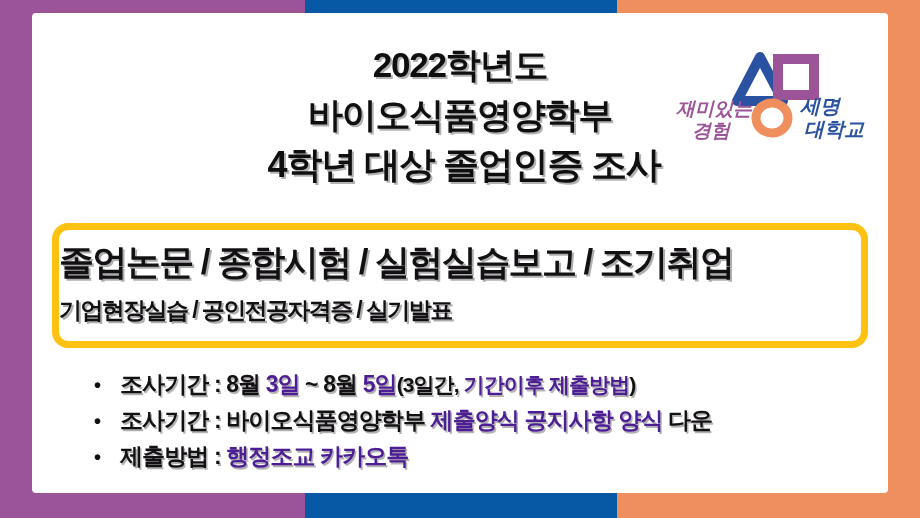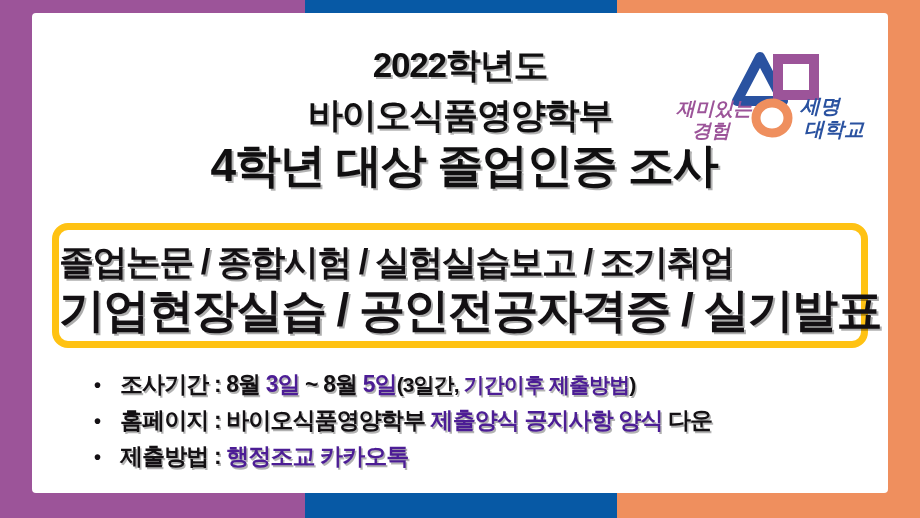--- a/index.html
+++ b/index.html
@@ -46,21 +46,21 @@
   }
   .title-line {
     color: #100f10;
     font-weight: bold;
     font-size: 35px;
     line-height: 50px;
     letter-spacing: -1.2px;
     white-space: nowrap;
     text-shadow: 2px 2px 0 rgba(0,0,0,0.30);
   }
-  .title-line.l3 { font-size: 46px; padding-left: 8px; }
+  .title-line.l3 { font-size: 36px; padding-left: 8px; }
 
   
   .logo {
     position: absolute;
     right: 18px;
     top: 22px;
     width: 196px;
     height: 112px;
   }
   .logo svg { display:block; width: 100%; height: 100%; }
@@ -82,21 +82,21 @@
   }
   .yb-line {
     color: #131013;
     font-weight: bold;
     font-size: 35px;
     line-height: 48px;
     letter-spacing: -1.6px;
     white-space: nowrap;
     text-shadow: 2px 2px 0 rgba(0,0,0,0.32);
   }
-  .yb-line.l2 { font-size: 46px; }
+  .yb-line.l2 { font-size: 23px; }
 
   
   .bullets {
     position: absolute;
     left: 62px;
     top: 354px;
     width: 790px;
   }
   .bullet-row {
     display: flex;
@@ -171,21 +171,21 @@
 
     <div class="bullets">
 
       <div class="bullet-row">
         <span class="bullet-dot">•</span>
         <span class="bullet-text"><span>조사기간 : 8월 </span><span class="hl">3일</span><span> ~ 8월 </span><span class="hl">5일</span><span class="sub">(3일간, </span><span class="hl sub">기간이후 제출방법</span><span class="sub">)</span></span>
       </div>
 
       <div class="bullet-row">
         <span class="bullet-dot">•</span>
-        <span class="bullet-text"><span>홈페이지 : 바이오식품영양학부 </span><span class="hl">제출양식 공지사항 양식</span><span> 다운</span></span>
+        <span class="bullet-text"><span>조사기간 : 바이오식품영양학부 </span><span class="hl">제출양식 공지사항 양식</span><span> 다운</span></span>
       </div>
 
       <div class="bullet-row">
         <span class="bullet-dot">•</span>
         <span class="bullet-text"><span>제출방법 : </span><span class="hl">행정조교 카카오톡</span></span>
       </div>
 
     </div>
 
   </div>

